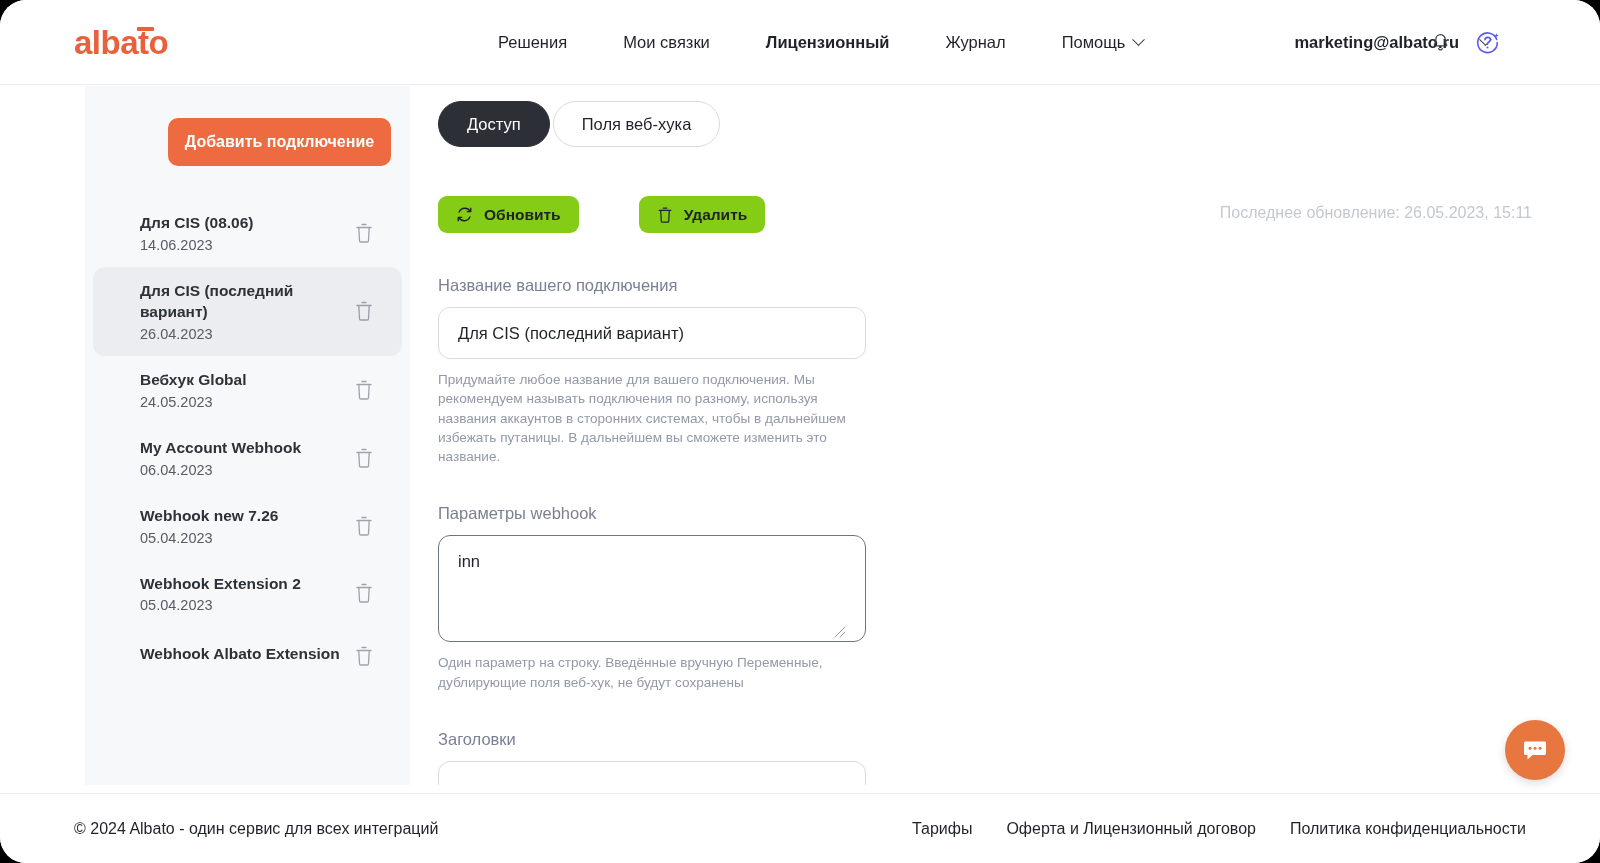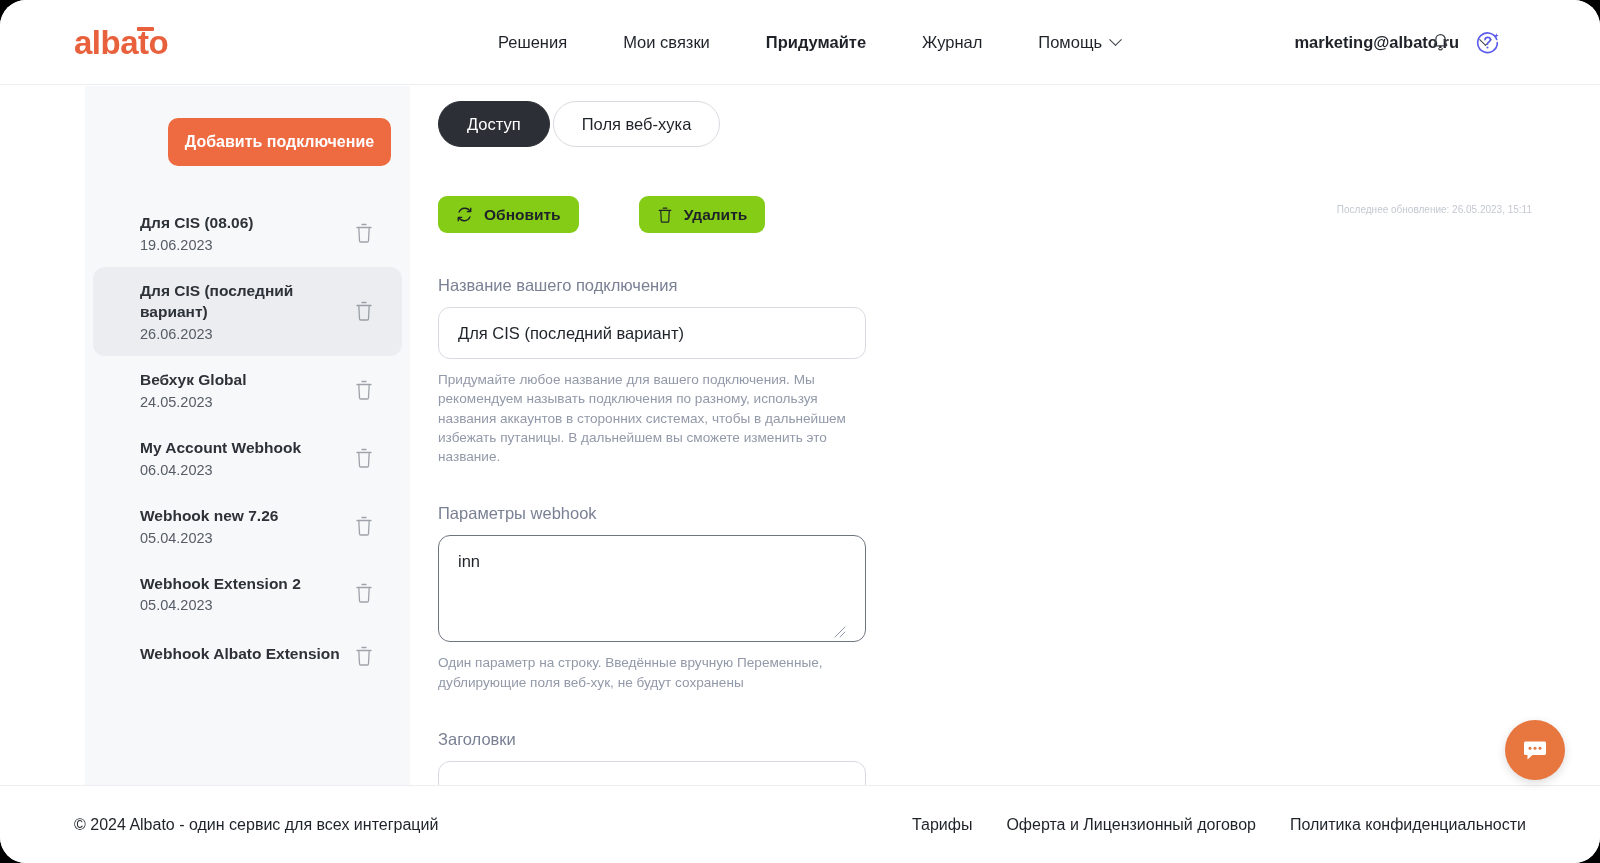--- a/index.html
+++ b/index.html
@@ -240,21 +240,21 @@
     font-weight: 700;
     color: #1f2329;
     font-family: inherit;
     cursor: pointer;
   }
 
   .last-update {
     position: absolute;
     right: 68px;
     top: 118px;
-    font-size: 10px;
+    font-size: 16px;
     color: #c4c8d0;
     white-space: nowrap;
   }
 
   .form {
     position: absolute;
     left: 27px;
     top: 190px;
     width: 440px;
   }
@@ -303,21 +303,21 @@
     width: 12px; height: 12px;
     pointer-events: none;
   }
   .section { margin-top: 38px; }
 
   
   .footer {
     position: absolute;
     left: 0; bottom: 0;
     width: 1600px;
-    height: 78px;
+    height: 70px;
     background: #ffffff;
     border-top: 1px solid #eceef1;
     display: flex;
     align-items: center;
   }
   .copyright {
     position: absolute;
     left: 74px;
     font-size: 16px;
     color: #1f2329;
@@ -363,21 +363,21 @@
     <div class="logo"><span>alba</span><span class="t-wrap"><span class="t-bar"></span><span>t</span></span><span>o</span></div>
 
     <nav class="nav">
       <div class="nav-item">
         <span>Решения</span>
       </div>
       <div class="nav-item">
         <span>Мои связки</span>
       </div>
       <div class="nav-item active">
-        <span>Придумайте</span>
+        <span>Лицензионный</span>
       </div>
       <div class="nav-item">
         <span>Журнал</span>
       </div>
       <div class="nav-item with-caret">
         <span>Помощь</span>
         <span class="caret"></span>
       </div>
     </nav>
 
@@ -401,31 +401,31 @@
   </div>
 
   <aside class="sidebar">
     <button class="add-btn">Добавить подключение</button>
 
     <div class="conn-list">
 
       <div class="conn-item">
         <div class="conn-text">
           <div class="conn-name">Для CIS (08.06)</div>
-          <div class="conn-date">19.06.2023</div>
+          <div class="conn-date">14.06.2023</div>
         </div>
         <svg class="trash-btn" viewBox="0 0 20 22" fill="none">
           <path d="M3 5.5h14M8 2.5h4M4.8 5.5l.7 13.2c0 .7.6 1.3 1.3 1.3h6.4c.7 0 1.3-.6 1.3-1.3l.7-13.2" stroke="#6f757f" stroke-width="1.3" stroke-linecap="round" stroke-linejoin="round"></path>
         </svg>
       </div>
 
       <div class="conn-item selected">
         <div class="conn-text">
           <div class="conn-name">Для CIS (последний вариант)</div>
-          <div class="conn-date">26.06.2023</div>
+          <div class="conn-date">26.04.2023</div>
         </div>
         <svg class="trash-btn" viewBox="0 0 20 22" fill="none">
           <path d="M3 5.5h14M8 2.5h4M4.8 5.5l.7 13.2c0 .7.6 1.3 1.3 1.3h6.4c.7 0 1.3-.6 1.3-1.3l.7-13.2" stroke="#6f757f" stroke-width="1.3" stroke-linecap="round" stroke-linejoin="round"></path>
         </svg>
       </div>
 
       <div class="conn-item">
         <div class="conn-text">
           <div class="conn-name">Вебхук Global</div>
           <div class="conn-date">24.05.2023</div>

